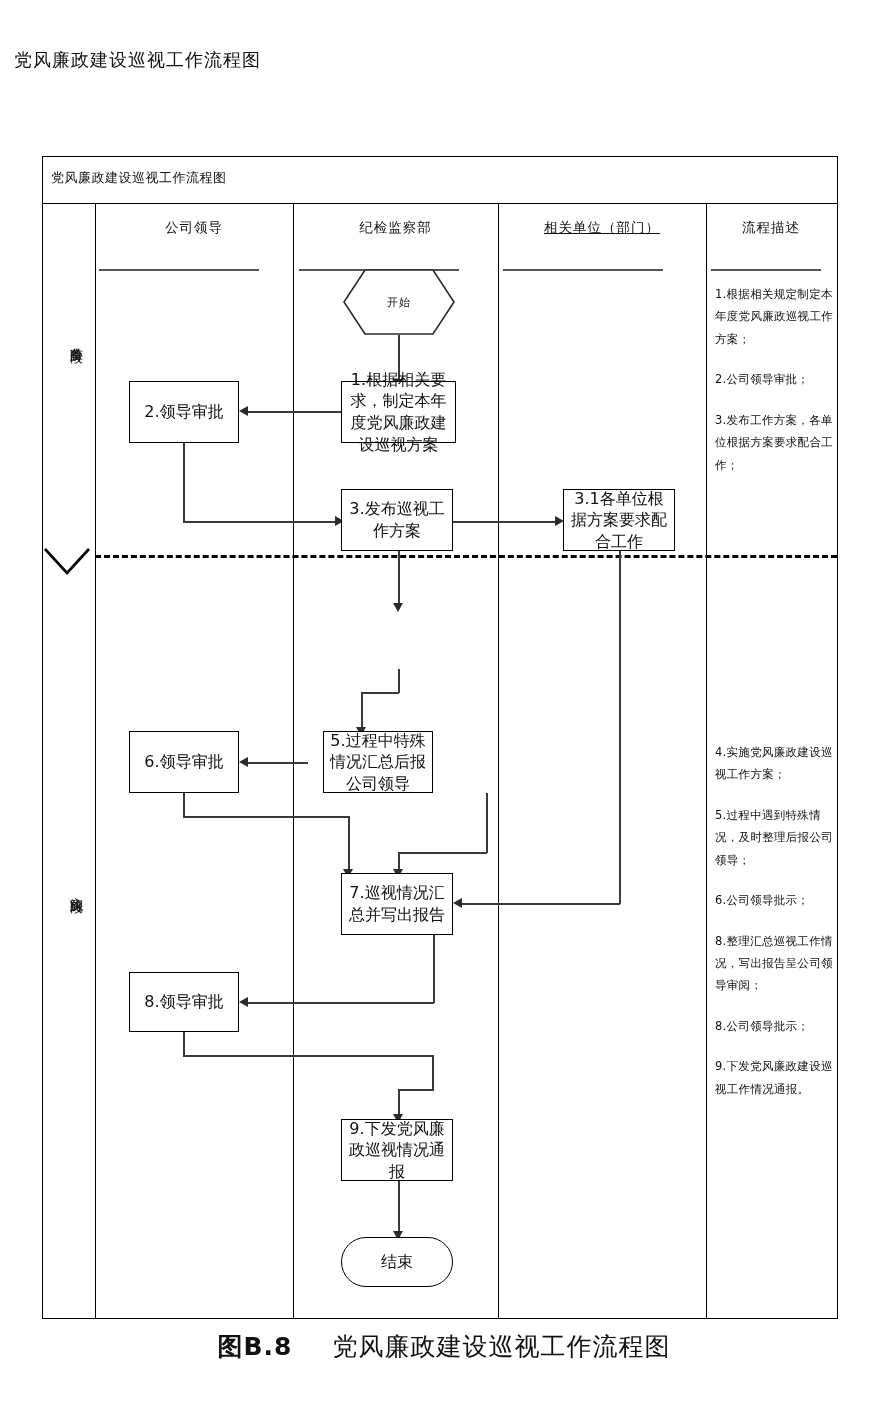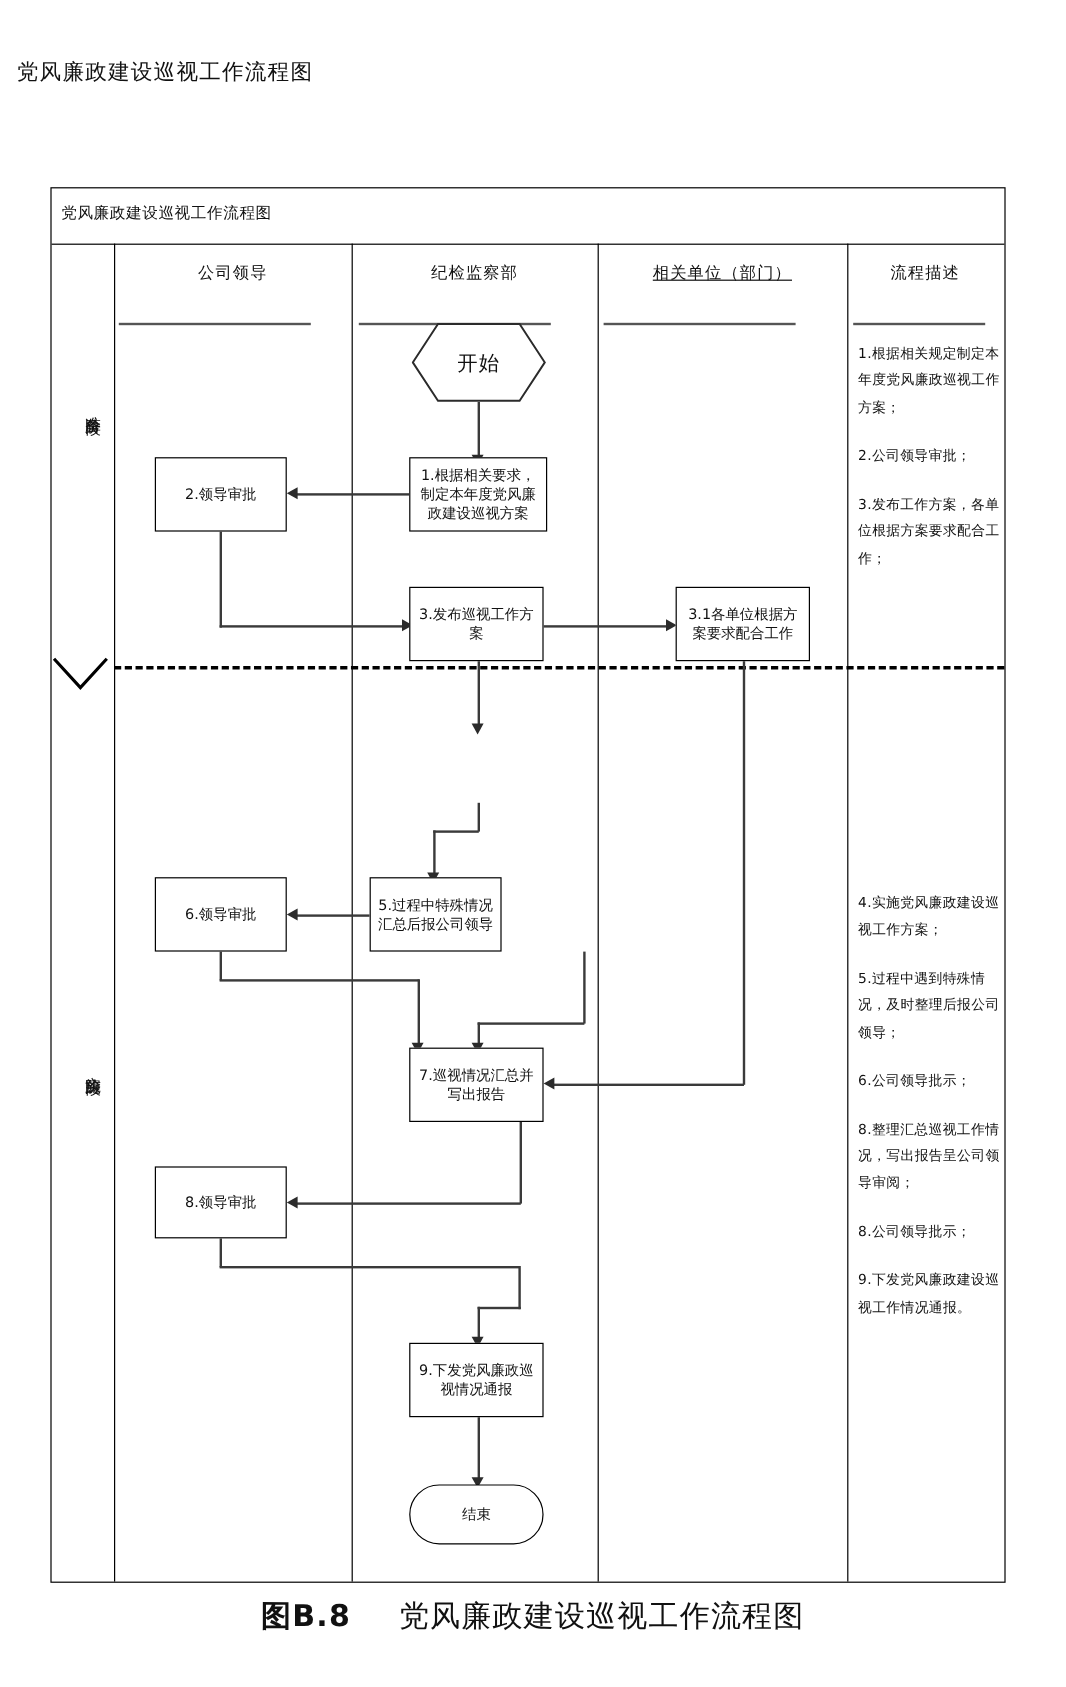--- a/index.html
+++ b/index.html
@@ -115,37 +115,37 @@
 
   
   .node {
     position: absolute;
     border: 1.3px solid #000;
     box-sizing: border-box;
     display: flex;
     align-items: center;
     justify-content: center;
     text-align: center;
-    font-size: 12px;
+    font-size: 16px;
     line-height: 1.35;
     padding: 2px 4px;
     color: #111;
     background: #fff;
   }
   .node.terminator-end {
     border-radius: 26px;
   }
   .hex-wrap { position: absolute; }
   .hex-wrap svg { display: block; }
   .hex-label {
     position: absolute;
     left: 0; top: 0;
     width: 100%; height: 100%;
     display: flex; align-items: center; justify-content: center;
-    font-size: 17px;
+    font-size: 11px;
     letter-spacing: 1px;
     color: #111;
   }
 
   
   .ln {
     position: absolute;
     background: #3a3a3a;
   }
   .ln.h { height: 1.6px; }
@@ -252,21 +252,21 @@
 
   <div class="ln v" style="left:355px; top:394px; height:56px;"></div>
   <div class="arrow down" style="left:350px; top:446px;"></div>
 
 
   <div class="ln v" style="left:355px; top:512px; height:24px;"></div>
   <div class="ln h" style="left:318px; top:535px; width:38px;"></div>
   <div class="ln v" style="left:318px; top:535px; height:39px;"></div>
   <div class="arrow down" style="left:313px; top:570px;"></div>
 
-  <div class="node" style="left:265px; top:574px; width:110px; height:62px;">
+  <div class="node" style="left:280px; top:574px; width:110px; height:62px;">
     <span>5.过程中特殊情况汇总后报公司领导</span>
   </div>
 
   <div class="ln h" style="left:200px; top:605px; width:65px;"></div>
   <div class="arrow left" style="left:196px; top:600px;"></div>
 
   <div class="node" style="left:86px; top:574px; width:110px; height:62px;">
     <span>6.领导审批</span>
   </div>
 

